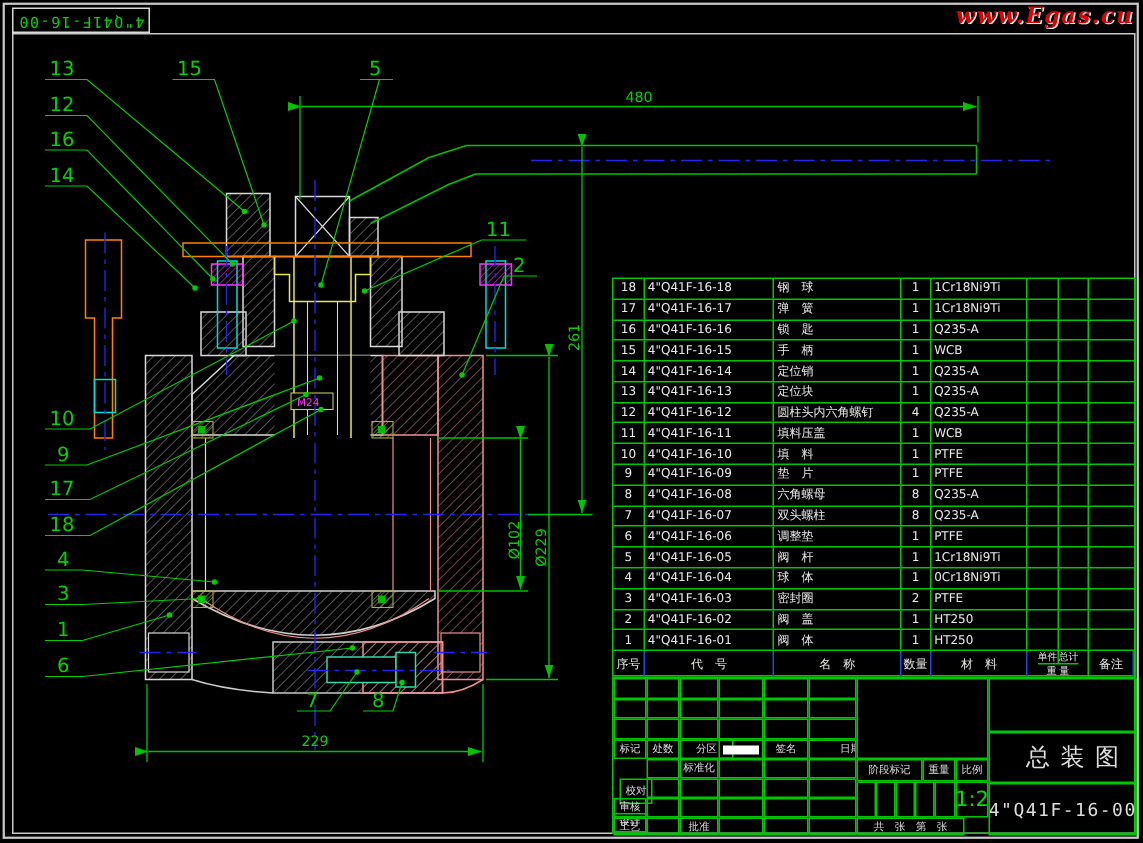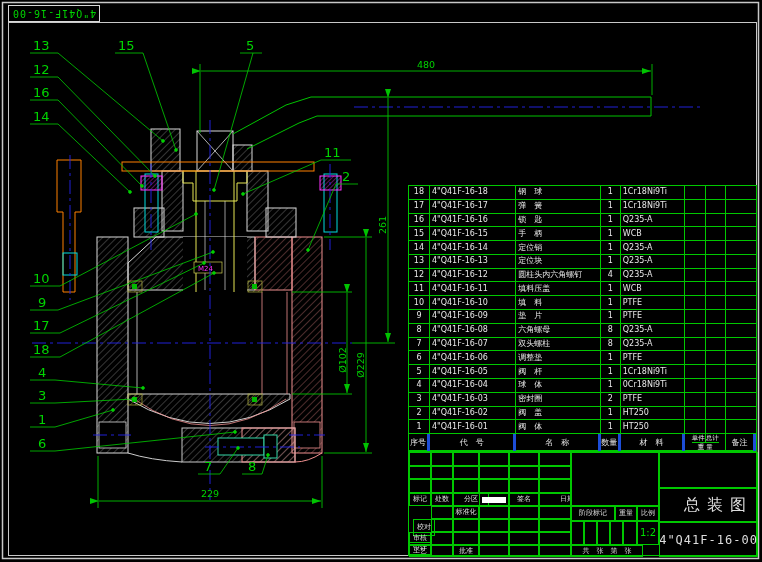--- a/index.html
+++ b/index.html
@@ -19,34 +19,34 @@
     align-items:center;padding:0 2px;white-space:nowrap;overflow:hidden;line-height:1;}
   .c-no{width:21px;justify-content:center;}
   .c-code{width:87px;}
   .c-name{width:85px;}
   .c-qty{width:20px;justify-content:center;}
   .c-mat{width:65px;}
   .c-u{width:21px;}
   .c-t{width:20px;}
   .c-rem{width:30px;border-right:none;}
   #pt-head{display:flex;height:17px;}
-  .ph{box-sizing:border-box;border-right:3px solid #1d4ed8;display:flex;
+  .ph{box-sizing:border-box;border-right:1px solid #1d4ed8;display:flex;
     align-items:center;justify-content:center;line-height:1;}
   .wgroup{width:41px;display:flex;flex-direction:column;border-right:1px solid #00c800;box-sizing:border-box;align-items:center;}
   .wtop{display:flex;height:9px;border-bottom:1px solid #00c800;box-sizing:border-box;}
   .wtop .ph{flex:1;font-size:6.5px;}
   .wbot{height:8px;display:flex;align-items:center;justify-content:center;font-size:6.5px;}
   
   #titleblock{position:absolute;left:408px;top:451px;width:349px;height:105px;
     box-sizing:border-box;border:1px solid #00c800;color:#ddd;}
   .tb{position:absolute;box-sizing:border-box;border:1px solid #00c800;
     display:flex;align-items:center;justify-content:center;font-size:7px;
     line-height:1;white-space:nowrap;overflow:hidden;}
   .whitebar{width:24px;height:6px;background:#fff;}
-  .scale-val{color:#00e000;font-size:10px;}
+  .scale-val{color:#00e000;font-size:14px;}
   .big-title{font-size:16px;letter-spacing:7px;padding-left:7px;}
   .code-text{font-size:12px;letter-spacing:1px;font-family:"DejaVu Sans Mono",monospace;}
   
   #corner-label{position:absolute;left:8px;top:5px;width:92px;height:17px;
     box-sizing:border-box;border:1px solid #d8d8d8;display:flex;align-items:center;
     justify-content:center;}
   #corner-label span{color:#00d400;font:10px "DejaVu Sans Mono",monospace;
     transform:rotate(180deg);letter-spacing:1px;}
 </style>
 </head>
@@ -239,20 +239,21 @@
     <text x="38" y="448">6</text>
     <text x="204" y="471">7</text>
     <text x="248" y="471">8</text>
   </g>
 </svg>
 
 <div id="corner-label">
   <span>4"Q41F-16-00</span>
 </div>
 
+<div id="watermark">www.Egas.cu</div>
 
 <div id="parts-table">
   <div id="pt-rows">
         <div class="pt-row">
           <div class="pt-cell c-no">18</div>
           <div class="pt-cell c-code">4"Q41F-16-18</div>
           <div class="pt-cell c-name">钢　球</div>
           <div class="pt-cell c-qty">1</div>
           <div class="pt-cell c-mat">1Cr18Ni9Ti</div>
           <div class="pt-cell c-u"></div>

